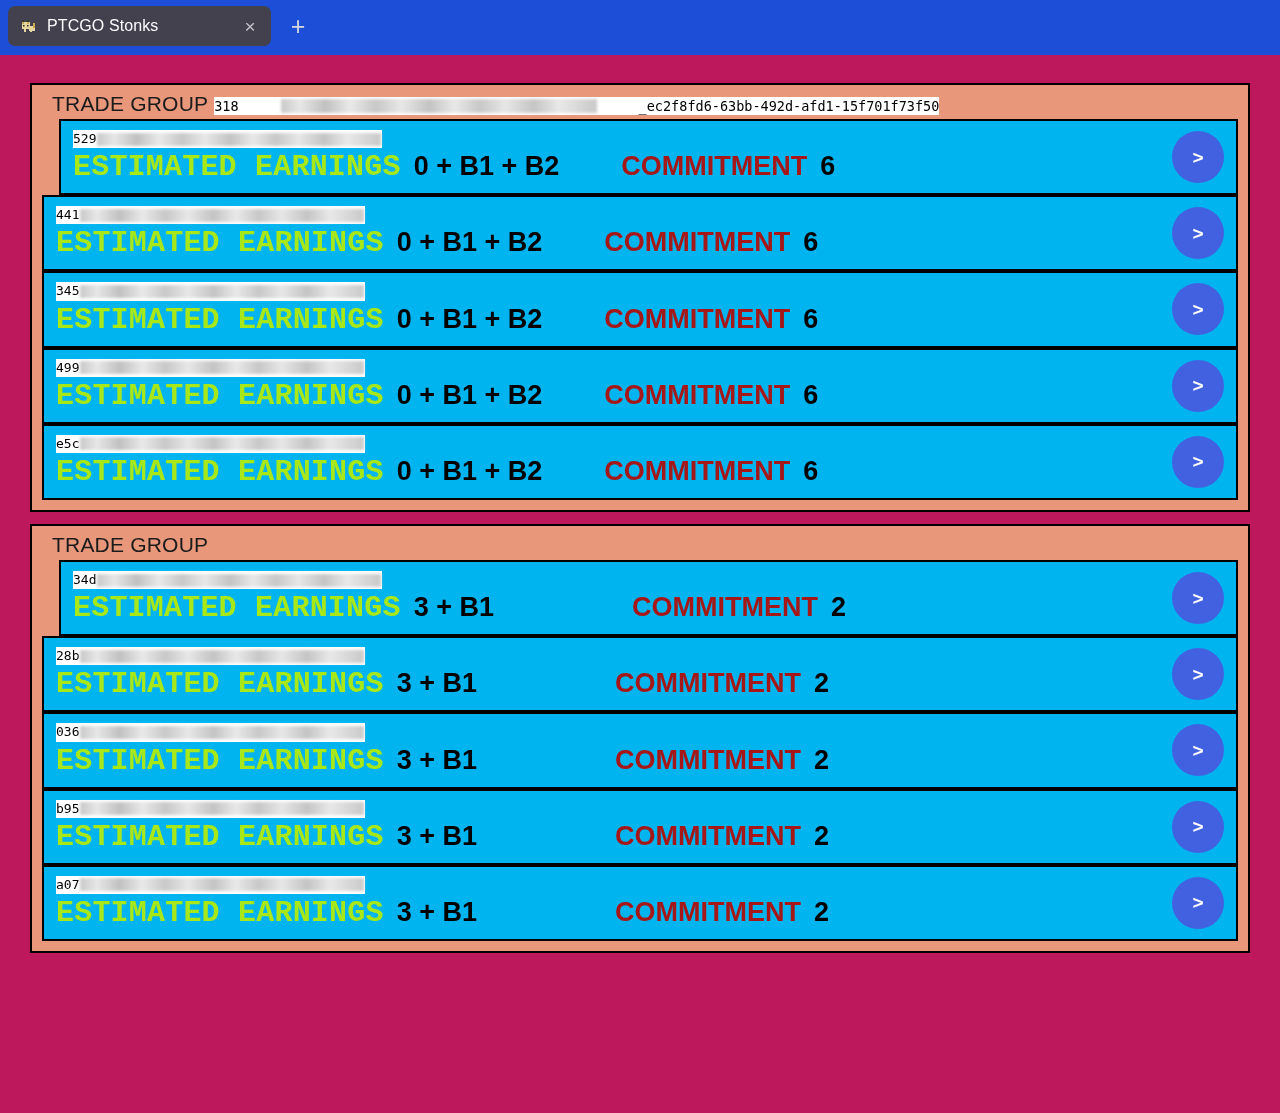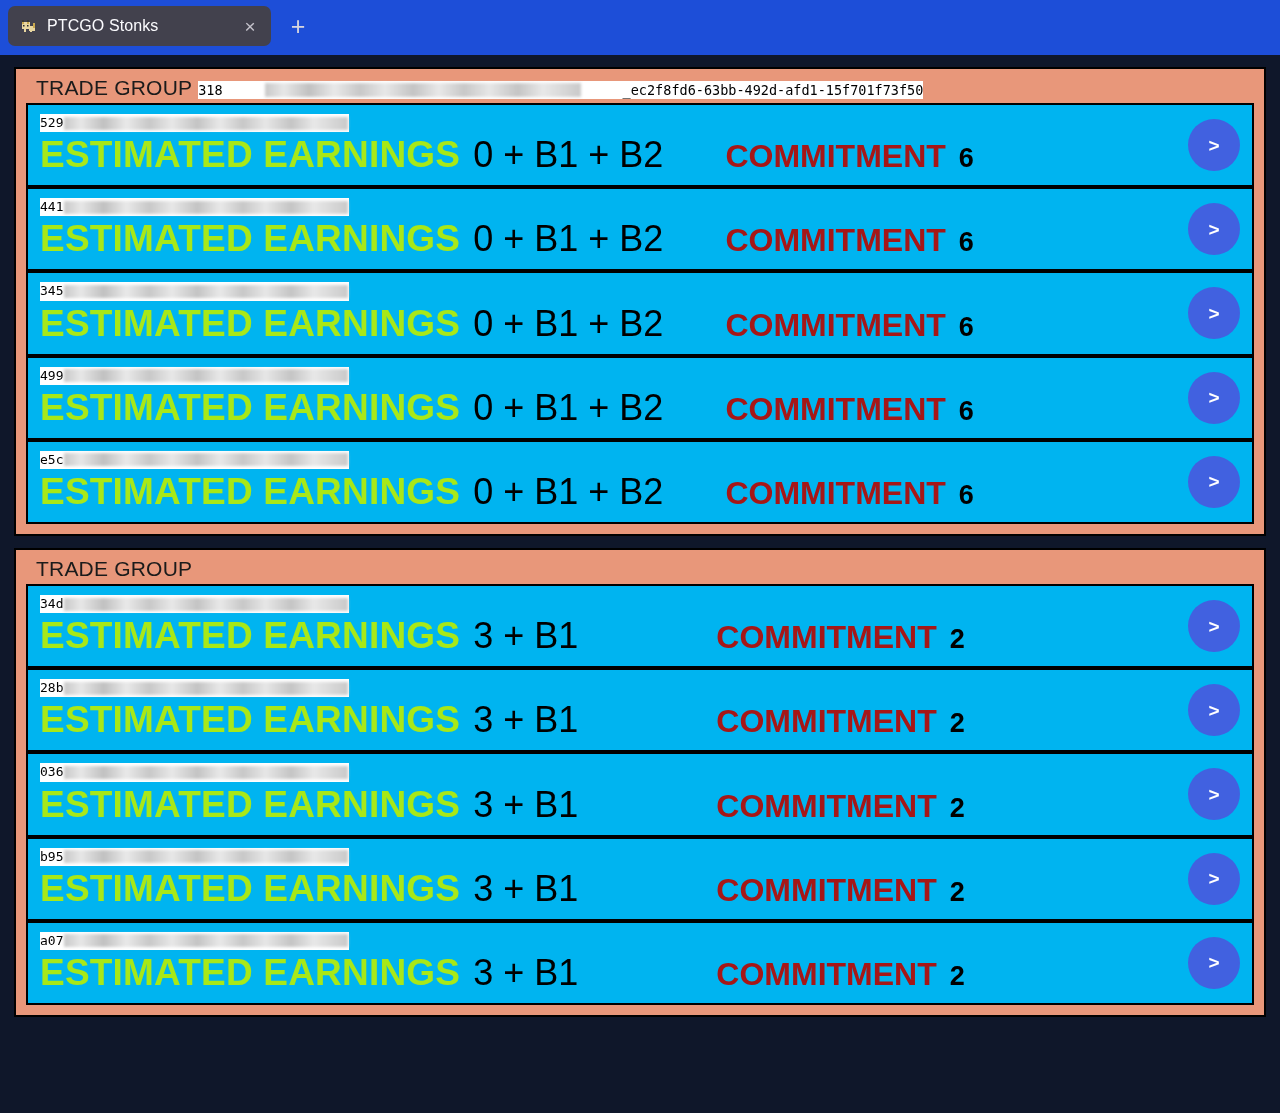--- a/index.html
+++ b/index.html
@@ -76,22 +76,22 @@
     justify-content: center;
     margin-left: 10px;
     font-family: "Liberation Sans", sans-serif;
     font-weight: 300;
   }
 
   
   .page {
     width: 1280px;
     height: 1058px;
-    background: #0f172a;
-    padding: 0;
+    background: #be185d;
+    padding: 16px;
     overflow: hidden;
   }
 
   .trade-group {
     background: #e8977a;
     border: 2px solid #000000;
     margin: 12px 14px 0 14px;
     padding: 6px 10px 10px 10px;
   }
 
@@ -139,21 +139,21 @@
   }
 
   .trade-card {
     background: #00b4f0;
     border: 2px solid #000000;
     padding: 8px 10px 9px 12px;
     position: relative;
     min-height: 74px;
     display: block;
   }
-  .trade-card:first-of-type { margin-top: 0; }
+  .trade-card:first-of-type { margin-top: 0; margin-left: 17px; }
 
   .card-id {
     background: #ffffff;
     font-family: "DejaVu Sans Mono", monospace;
     font-size: 13px;
     color: #000000;
     display: inline-flex;
     align-items: center;
     line-height: 1.4;
     white-space: pre;
@@ -163,35 +163,35 @@
 
   .card-row {
     display: flex;
     align-items: baseline;
     gap: 0;
     white-space: nowrap;
     margin-top: 1px;
   }
   .earnings-label {
     color: #a8e818;
-    font-size: 37px;
+    font-size: 30px;
     font-weight: bold;
     letter-spacing: 0.2px;
-    font-family: Liberation Sans, sans-serif;
+    font-family: Liberation Mono, monospace;
   }
   .earnings-value {
     color: #000000;
-    font-size: 36px;
-    font-weight: normal;
+    font-size: 27px;
+    font-weight: bold;
     margin-left: 13px;
     font-family: "Liberation Sans", sans-serif;
   }
   .commitment-label {
     color: #a61717;
-    font-size: 32px;
+    font-size: 27px;
     font-weight: bold;
     font-family: "Liberation Sans", sans-serif;
     margin-left: 0;
   }
   .commit-spacer { display: inline-block; }
   .commitment-value {
     color: #000000;
     font-size: 27px;
     font-weight: bold;
     margin-left: 13px;

